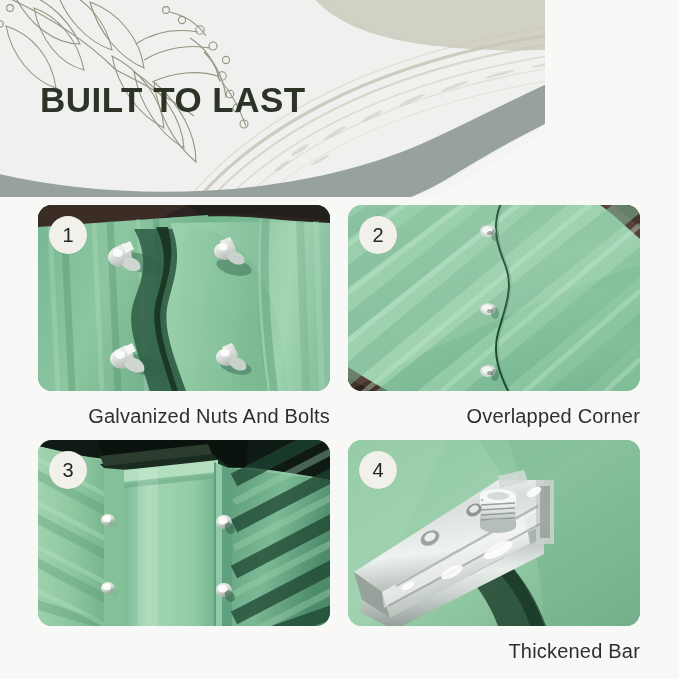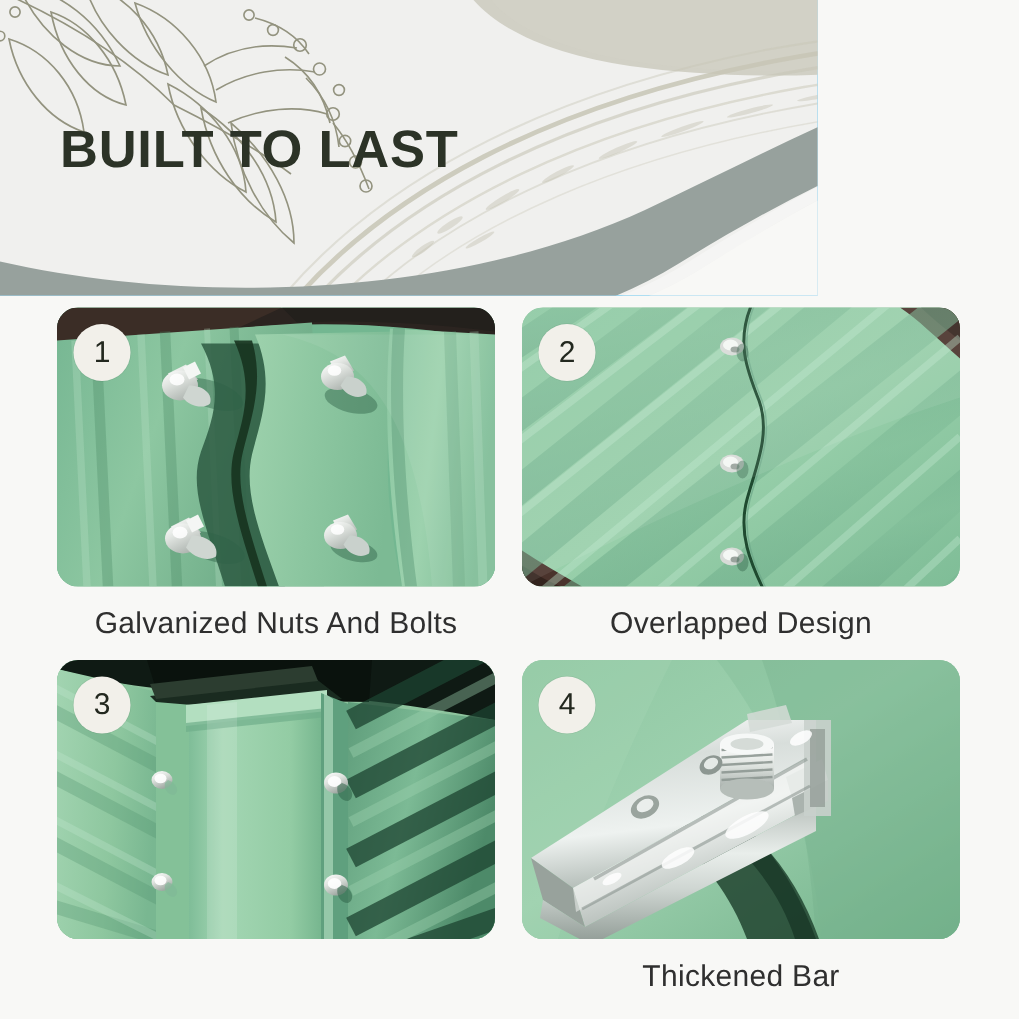--- a/index.html
+++ b/index.html
@@ -6,21 +6,21 @@
   html,body{
     width:679px; height:679px; overflow:hidden;
     background:#f7f7f5;
     font-family:"Liberation Sans","DejaVu Sans",sans-serif;
   }
   #page{ position:relative; width:679px; height:679px; background:#f8f8f6; }
 
   
   .header{
     position:absolute; left:0; top:0; width:545px; height:197px;
-    overflow:hidden; background:#0ea5e9;
+    overflow:hidden; background:#fef9c3;
   }
   .header-svg{ position:absolute; left:0; top:0; width:679px; height:197px; }
   .header-title{
     position:absolute; left:40px; top:82px;
     font-size:35px; font-weight:bold; letter-spacing:0.5px;
     color:#2c3327; white-space:nowrap; line-height:1;
     z-index:6;
   }
 
   
@@ -43,21 +43,21 @@
   .badge{
     position:absolute; left:11px; top:11px;
     width:38px; height:38px; border-radius:50%;
     background:#f2f0ea;
     display:flex; align-items:center; justify-content:center;
     font-size:20px; color:#23281f;
     box-shadow:0 0 0 0.5px rgba(0,0,0,.06);
     z-index:5;
   }
   .caption{
-    width:292px; text-align:center;
+    width:292px; text-align:right;
     margin-top:14px;
     font-size:20px; color:#2f2f2f; letter-spacing:0.2px;
     white-space:nowrap;
   }
 </style>
 </head>
 <body>
 
 <div id="page">
 
@@ -329,21 +329,21 @@
               <ellipse cx="139" cy="165" rx="5" ry="3.6" fill="#f4f7f4"></ellipse>
               <ellipse cx="142" cy="168" rx="3" ry="2" fill="#9aa39d"></ellipse>
               <ellipse cx="147" cy="170" rx="4" ry="6" fill="#2f6047" opacity="0.4"></ellipse>
             </g>
           </g>
 
           <path d="M0,0 L292,0 L292,60 C200,90 90,140 0,186 Z" fill="#ffffff" opacity="0.08"></path>
         </svg>
         <div class="badge">2</div>
       </div>
-      <div class="caption">Overlapped Design</div>
+      <div class="caption">Overlapped Corner</div>
     </div>
 
     <div class="cell cell-3">
       <div class="photo">
         <svg viewBox="0 0 292 186" preserveAspectRatio="none">
           <defs>
             <linearGradient id="p3left" x1="0" y1="0" x2="1" y2="0.2">
               <stop offset="0" stop-color="#a2d4b1"></stop>
               <stop offset="0.6" stop-color="#8ec79f"></stop>
               <stop offset="1" stop-color="#79b791"></stop>

